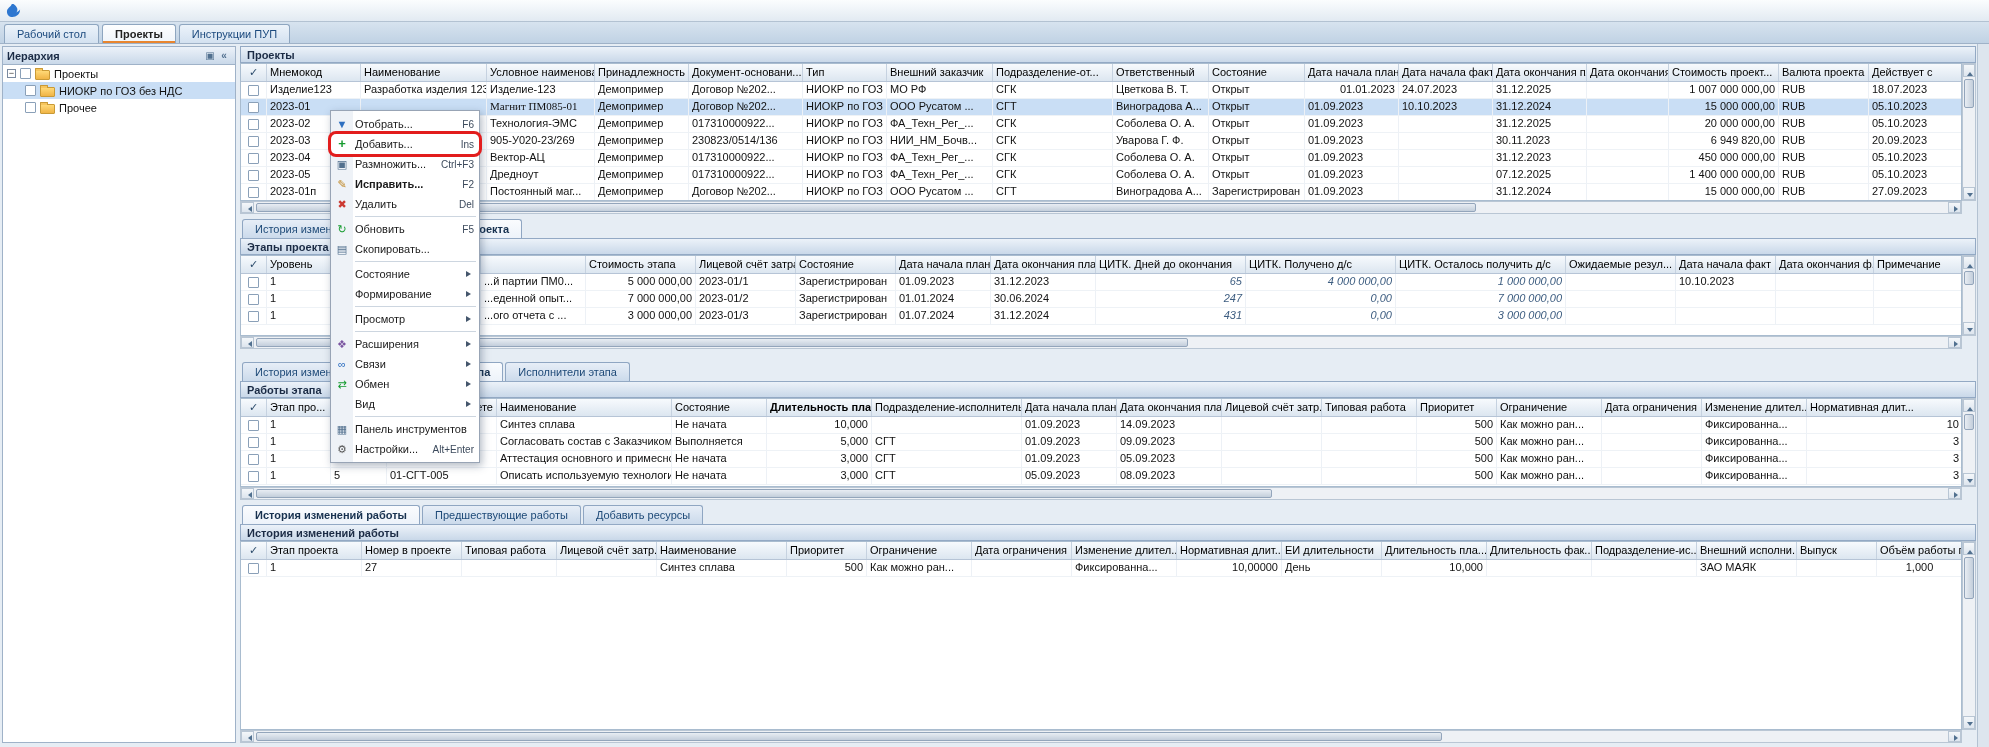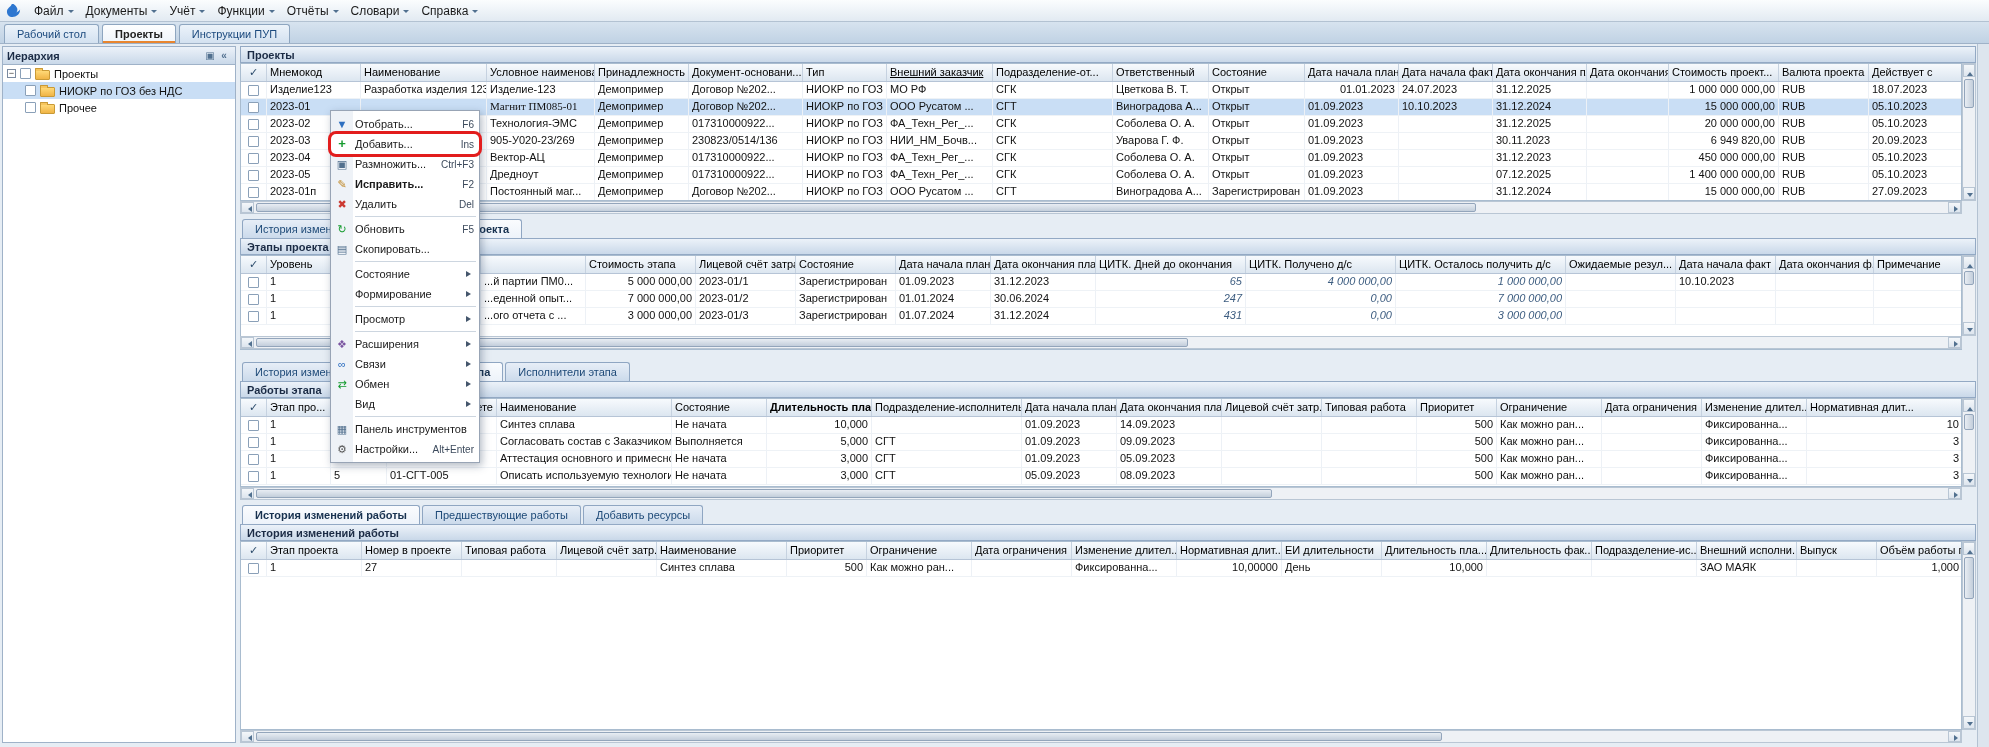--- a/index.html
+++ b/index.html
@@ -97,29 +97,20 @@
 </style>
 </head>
 <body>
 
 <div class="menubar">
   <span class="applogo">
     <svg width="15" height="15" viewBox="0 0 16 16">
         <path d="M8 1 C12 4 13.5 7 11 10 C13.5 9.3 15 7 15 7 C15 12 11 15 7 15 C3.2 15 1 12.2 1 9.2 C1 5.2 5.2 4.3 6.2 1 Z" fill="#2e77d0"></path>
       </svg>
   </span>
-  <div class="mb-items" id="menubar-items">
-      <div class="mb-item">Файл</div>
-      <div class="mb-item">Документы</div>
-      <div class="mb-item">Учёт</div>
-      <div class="mb-item">Функции</div>
-      <div class="mb-item">Отчёты</div>
-      <div class="mb-item">Словари</div>
-      <div class="mb-item">Справка</div>
-    </div>
 </div>
 
 <div class="tabbar">
   <div style="display:flex;align-items:flex-end;" id="wtabs">
       <div class="wtab">Рабочий стол</div>
       <div class="wtab active">Проекты</div>
       <div class="wtab">Инструкции ПУП</div>
     </div>
 </div>
 
@@ -155,21 +146,21 @@
 </div>
 <div class="grid" id="g-projects" style="top:63px;height:138px;">
     <div class="ghead">
       <div class="gc cbc"></div>
       <div class="gc" style="flex: 0 0 94px;">Мнемокод</div>
       <div class="gc" style="flex: 0 0 126px;">Наименование</div>
       <div class="gc" style="flex: 0 0 108px;">Условное наименование</div>
       <div class="gc" style="flex: 0 0 94px;">Принадлежность</div>
       <div class="gc" style="flex: 0 0 114px;">Документ-основани...</div>
       <div class="gc" style="flex: 0 0 84px;">Тип</div>
-      <div class="gc" style="flex: 0 0 106px; text-decoration: underline;">Внешний заказчик</div>
+      <div class="gc" style="flex: 0 0 106px;">Внешний заказчик</div>
       <div class="gc" style="flex: 0 0 120px;">Подразделение-от...</div>
       <div class="gc" style="flex: 0 0 96px;">Ответственный</div>
       <div class="gc" style="flex: 0 0 96px;">Состояние</div>
       <div class="gc" style="flex: 0 0 94px;">Дата начала план.</div>
       <div class="gc" style="flex: 0 0 94px;">Дата начала факт.</div>
       <div class="gc" style="flex: 0 0 94px;">Дата окончания пл...</div>
       <div class="gc" style="flex: 0 0 82px;">Дата окончания ф...</div>
       <div class="gc" style="flex: 0 0 110px;">Стоимость проект...</div>
       <div class="gc" style="flex: 0 0 90px;">Валюта проекта</div>
       <div class="gc" style="flex: 0 0 94px;">Действует с</div>
@@ -185,21 +176,21 @@
       <div class="gc" style="flex: 0 0 114px;">Договор №202...</div>
       <div class="gc" style="flex: 0 0 84px;">НИОКР по ГОЗ ...</div>
       <div class="gc" style="flex: 0 0 106px;">МО РФ</div>
       <div class="gc" style="flex: 0 0 120px;">СГК</div>
       <div class="gc" style="flex: 0 0 96px;">Цветкова В. Т.</div>
       <div class="gc" style="flex: 0 0 96px;">Открыт</div>
       <div class="gc" style="flex: 0 0 94px; text-align: right;">01.01.2023</div>
       <div class="gc" style="flex: 0 0 94px;">24.07.2023</div>
       <div class="gc" style="flex: 0 0 94px;">31.12.2025</div>
       <div class="gc" style="flex: 0 0 82px;"></div>
-      <div class="gc" style="flex: 0 0 110px; text-align: right;">1 000 000 000,00</div>
+      <div class="gc" style="flex: 0 0 110px; text-align: right;">1 007 000 000,00</div>
       <div class="gc" style="flex: 0 0 90px;">RUB</div>
       <div class="gc" style="flex: 0 0 94px;">18.07.2023</div>
     </div>
     <div class="grow sel">
       <div class="gc cbc">
         <span class="cb"></span>
       </div>
       <div class="gc" style="flex: 0 0 94px;">2023-01</div>
       <div class="gc" style="flex: 0 0 126px;"></div>
       <div class="gc" style="flex: 0 0 108px; font-family: Liberation Serif, serif;">Магнит ПМ085-01</div>
@@ -344,21 +335,21 @@
   <div class="sb-btn down"></div>
 </div>
 
 <div class="tabsrow" style="top:217px;" id="tabs-stages">
     <div class="stab">История изменений проекта</div>
     <div class="stab active">Этапы проекта</div>
   </div>
 <div class="caption" style="top:238px;">
   <span>Этапы проекта</span>
 </div>
-<div class="grid" id="g-stages" style="top:255px;height:95px;">
+<div class="grid" id="g-stages" style="top:255px;height:81px;">
     <div class="ghead">
       <div class="gc cbc"></div>
       <div class="gc" style="flex: 0 0 64px;">Уровень</div>
       <div class="gc" style="flex: 0 0 150px;"></div>
       <div class="gc" style="flex: 0 0 105px;"></div>
       <div class="gc" style="flex: 0 0 110px;">Стоимость этапа</div>
       <div class="gc" style="flex: 0 0 100px;">Лицевой счёт затрат.</div>
       <div class="gc" style="flex: 0 0 100px;">Состояние</div>
       <div class="gc" style="flex: 0 0 95px;">Дата начала план</div>
       <div class="gc" style="flex: 0 0 105px;">Дата окончания план</div>
@@ -616,21 +607,21 @@
       <div class="gc" style="flex: 0 0 105px;">Как можно ран...</div>
       <div class="gc" style="flex: 0 0 100px;"></div>
       <div class="gc" style="flex: 0 0 105px;">Фиксированна...</div>
       <div class="gc" style="flex: 0 0 105px; text-align: right;">10,00000</div>
       <div class="gc" style="flex: 0 0 100px;">День</div>
       <div class="gc" style="flex: 0 0 105px; text-align: right;">10,000</div>
       <div class="gc" style="flex: 0 0 105px;"></div>
       <div class="gc" style="flex: 0 0 105px;"></div>
       <div class="gc" style="flex: 0 0 100px;">ЗАО МАЯК</div>
       <div class="gc" style="flex: 0 0 80px;"></div>
-      <div class="gc" style="flex: 0 0 86px; text-align: right;">1,000</div>
+      <div class="gc" style="flex: 0 0 86px; text-align: center;">1,000</div>
     </div>
   </div>
 <div class="hscroll" style="top:730px;">
   <div class="sb-btn left"></div>
   <div class="sb-track">
       <div class="sb-thumb" style="width:70%;"></div>
     </div>
   <div class="sb-btn right"></div>
 </div>
 <div class="vscroll" style="top:541px;height:189px;">

